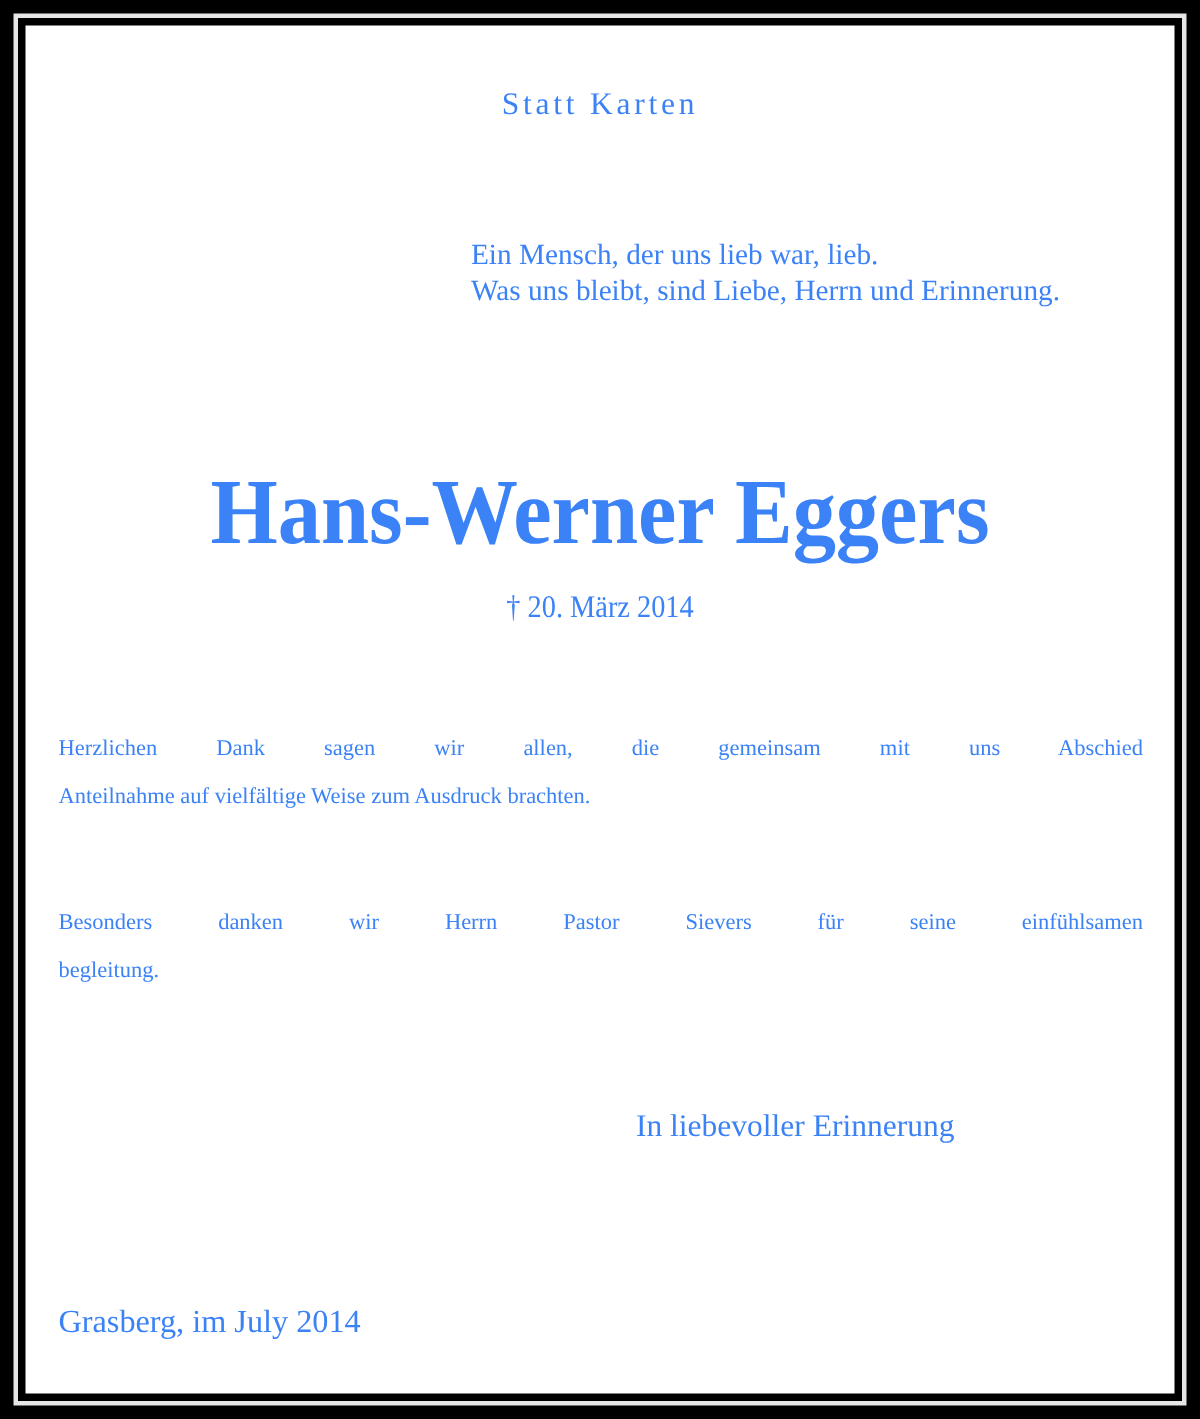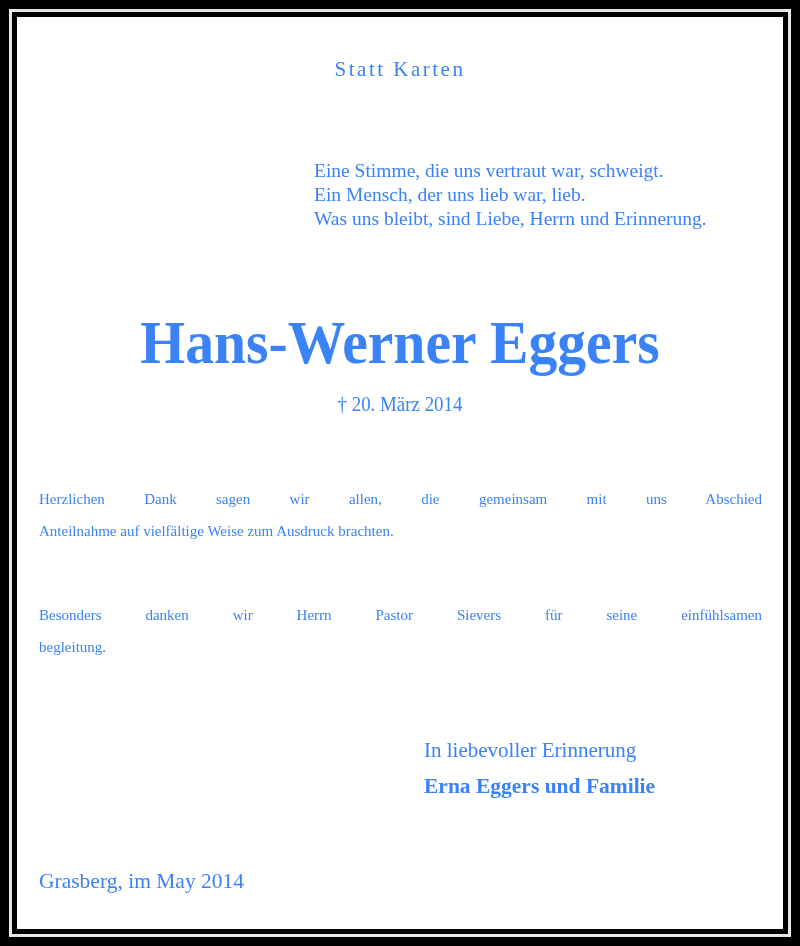--- a/index.html
+++ b/index.html
@@ -66,39 +66,37 @@
 
 <div class="frame-outer"></div>
 <div class="frame-gap"></div>
 <div class="frame-inner"></div>
 
 <div class="content">
 
   <div class="abs header">Statt Karten</div>
 
   <div class="abs poem">
-    <div>Eine Stimme, die uns vertraut war, schweigt.</div>
     <div>Ein Mensch, der uns lieb war, lieb.</div>
     <div>Was uns bleibt, sind Liebe, Herrn und Erinnerung.</div>
   </div>
 
   <div class="abs name">Hans-Werner Eggers</div>
 
   <div class="abs date">† 20. März 2014</div>
 
   <div class="abs para para1">
     <span class="line" style="display: block; word-spacing: 11.7778px;">Herzlichen Dank sagen wir allen, die gemeinsam mit uns Abschied</span>
     <span class="line last" style="display: block;">Anteilnahme auf vielfältige Weise zum Ausdruck brachten.</span>
   </div>
 
   <div class="abs para para2">
     <span class="line" style="display: block; word-spacing: 13.375px;">Besonders danken wir Herrn Pastor Sievers für seine einfühlsamen</span>
     <span class="line last" style="display: block;">begleitung.</span>
   </div>
 
   <div class="abs closing">
     <div>In liebevoller Erinnerung</div>
-    <div class="signer">Erna Eggers und Familie</div>
   </div>
 
-  <div class="abs footer">Grasberg, im May 2014</div>
+  <div class="abs footer">Grasberg, im July 2014</div>
 
 </div>
 
 </body></html>

